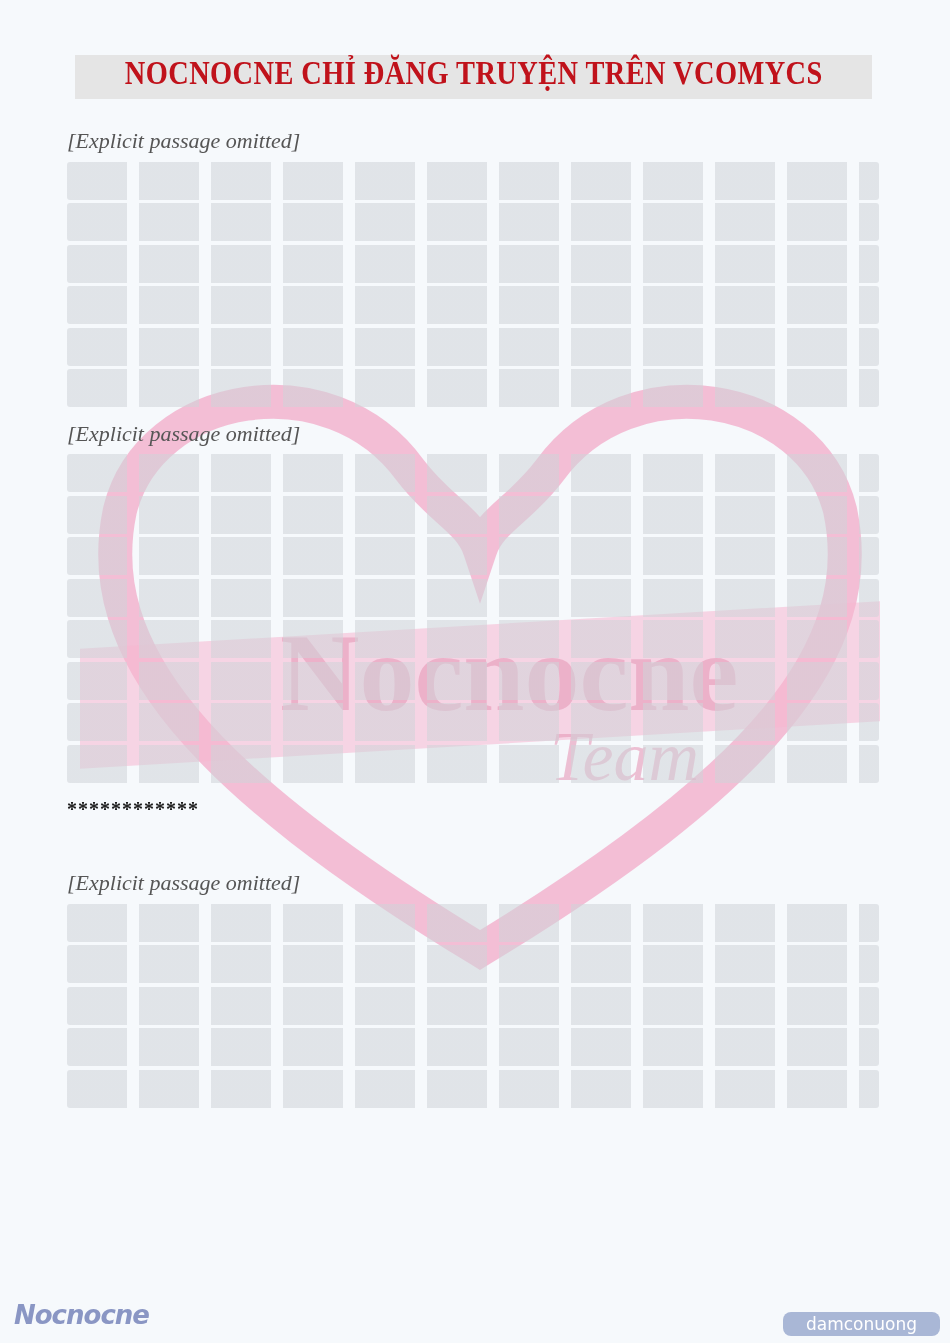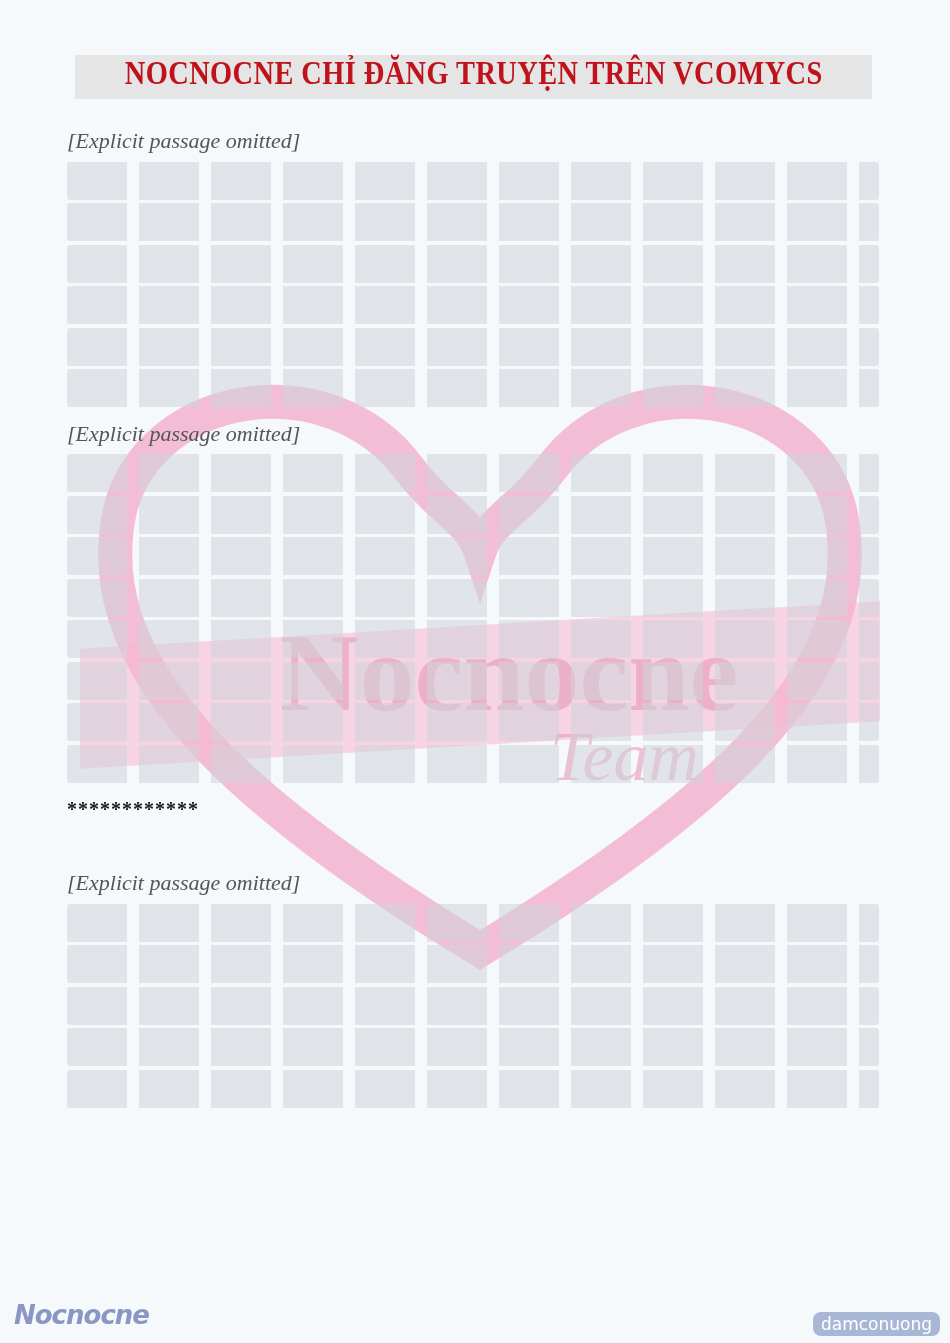--- a/index.html
+++ b/index.html
@@ -36,21 +36,21 @@
     }
     .note { color: #555; font-style: italic; font-size: 22px; }
     .separator { font-family: "Liberation Serif", serif; font-weight: bold; font-size: 20px; margin: 6px 0 30px 0; letter-spacing: 1px; }
     .logo-left {
       position: absolute; left: 14px; top: 1300px;
       font-family: "DejaVu Sans", sans-serif; font-style: italic; font-weight: bold;
       font-size: 26px; color: #8a96c4; letter-spacing: -1px;
     }
     .logo-right {
       position: absolute; right: 10px; top: 1312px;
-      padding: 2px 8px; border-radius: 8px; background: #a9b7d6;
+      padding: 2px 23px; border-radius: 8px; background: #a9b7d6;
       font-family: "DejaVu Sans", sans-serif; font-size: 17px; color: #ffffff;
     }
   </style>
 </head>
 <body>
 
 <svg class="watermark" viewBox="0 0 800 620">
   <path d="M400 600 C 120 430, 10 300, 40 160 C 70 40, 250 10, 330 120 C 360 160, 390 170, 400 200 C 410 170, 440 160, 470 120 C 550 10, 730 40, 760 160 C 790 300, 680 430, 400 600 Z" fill="none" stroke="#f2a9c8" stroke-width="34" opacity="0.75"></path>
   <path d="M-20 300 L 820 250 L 820 370 L -20 420 Z" fill="#f5b6cf" opacity="0.55"></path>
   <text x="200" y="360" font-family="Liberation Serif, serif" font-size="110" font-weight="bold" fill="#e79ab8" opacity="0.6">Nocnocne</text>

